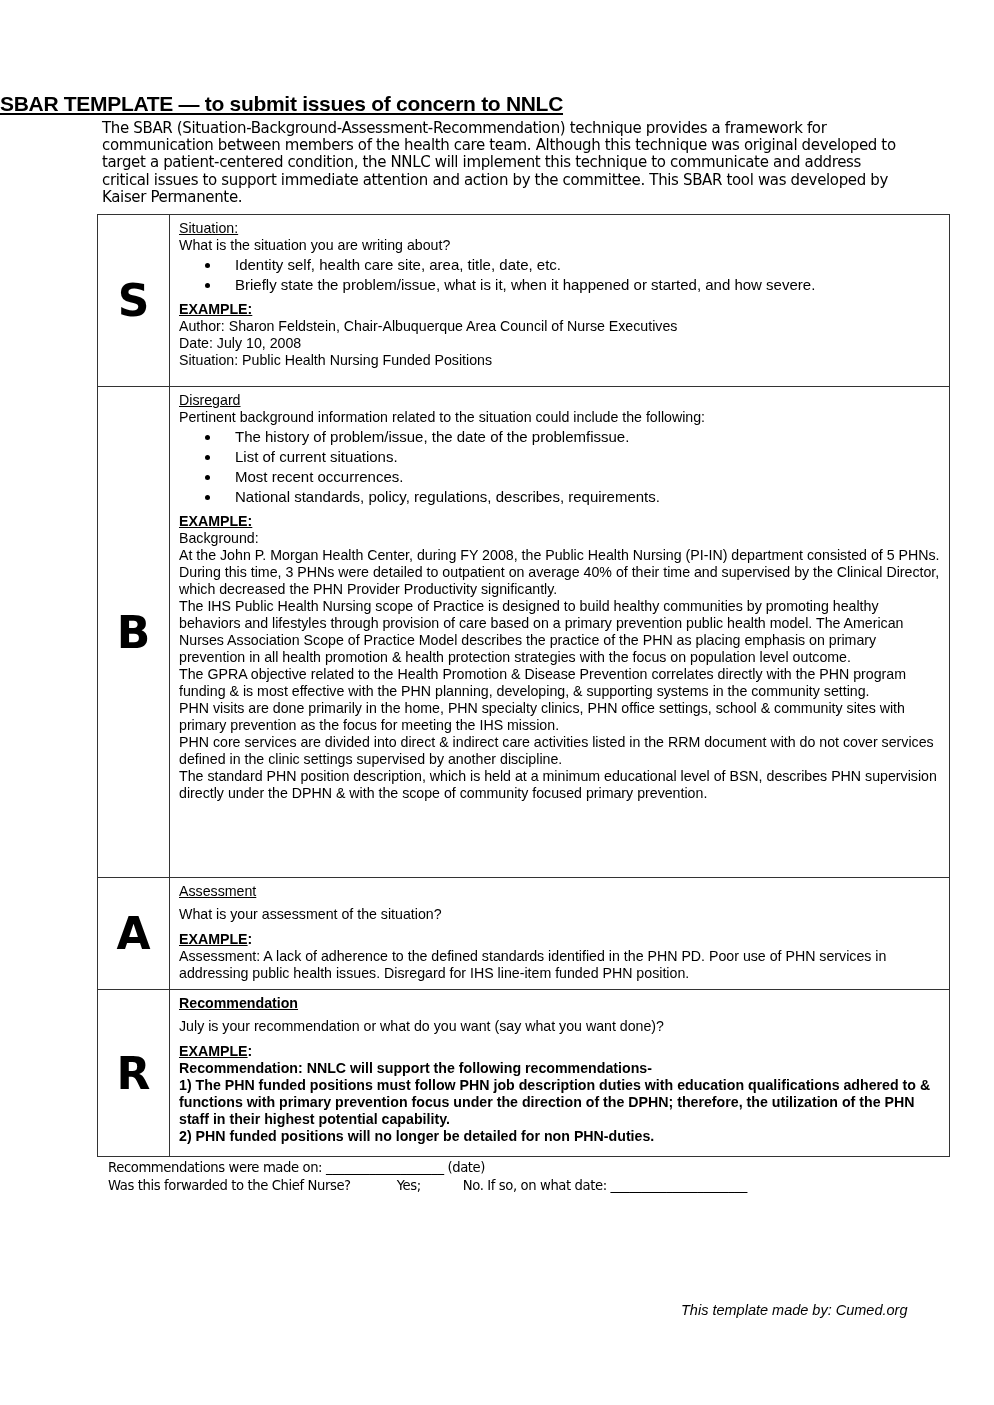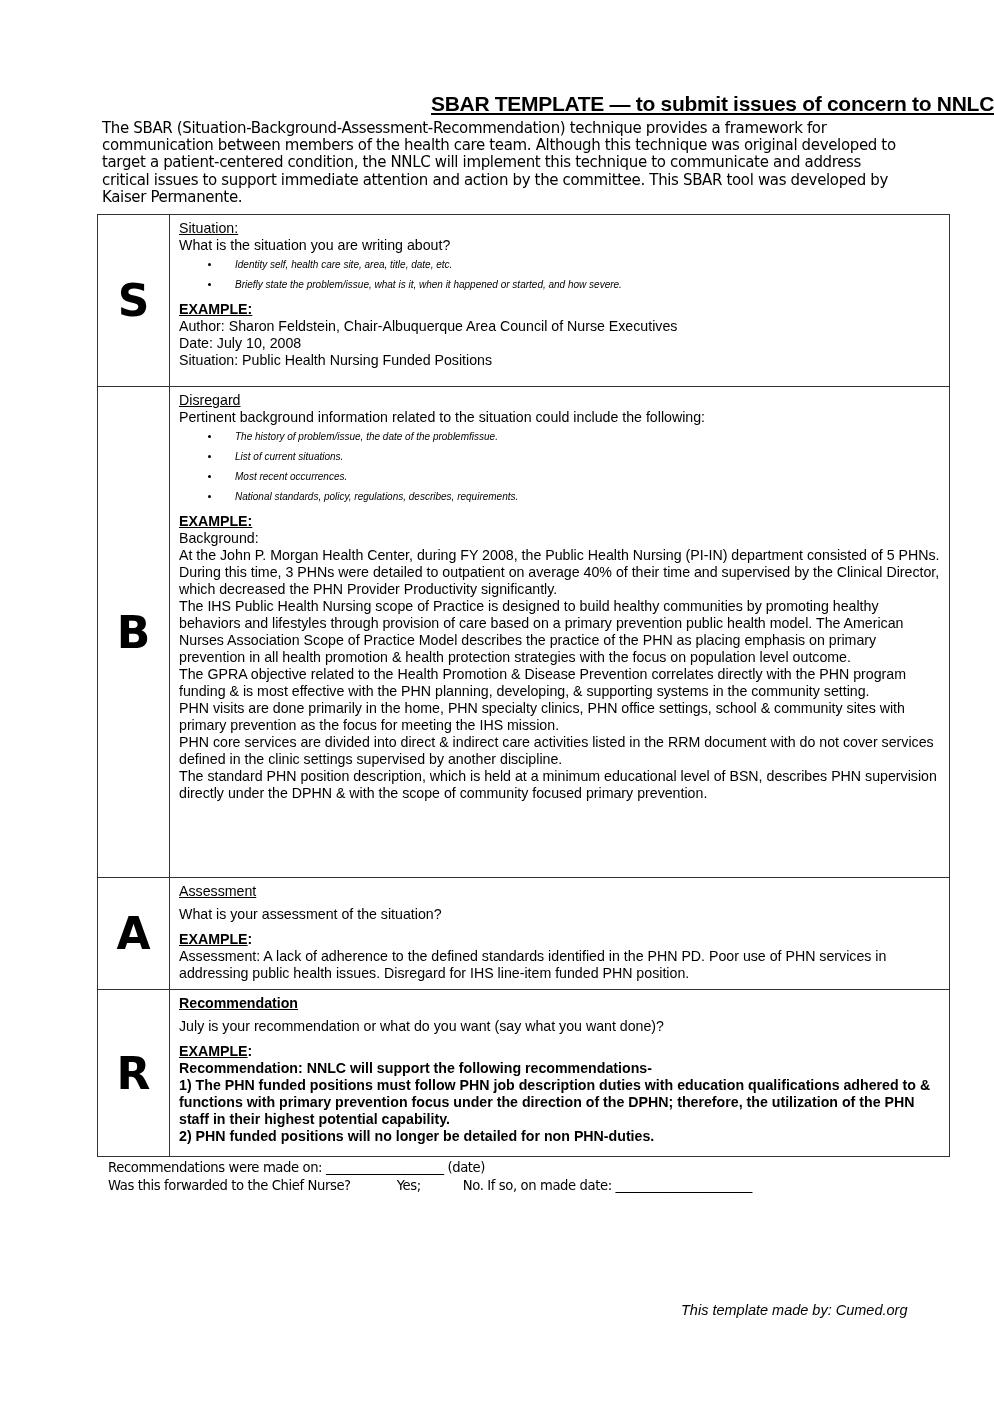--- a/index.html
+++ b/index.html
@@ -1,26 +1,26 @@
 <!DOCTYPE html>
 <html><head>
 <meta charset="utf-8">
 <style>
   html, body { margin: 0; padding: 0; background: #ffffff; }
   body { width: 994px; height: 1405px; position: relative; color: #000; font-family: "Liberation Sans", sans-serif; overflow: hidden; }
-  .title { position: absolute; top: 92px; left: 0; width: 994px; text-align: right; font-family: "Liberation Sans Narrow", "Liberation Sans", sans-serif; font-weight: bold; font-size: 21px; text-decoration: underline; letter-spacing: -0.3px; }
+  .title { position: absolute; top: 92px; left: 0; width: 994px; text-align: left; font-family: "Liberation Sans Narrow", "Liberation Sans", sans-serif; font-weight: bold; font-size: 21px; text-decoration: underline; letter-spacing: -0.3px; }
   .intro { position: absolute; top: 120px; left: 102px; width: 800px; font-family: "DejaVu Sans", sans-serif; font-size: 15px; line-height: 17.2px; letter-spacing: -0.35px; }
   table.sbar { position: absolute; top: 214px; left: 97px; width: 853px; border-collapse: collapse; }
   table.sbar td { border: 1.3px solid #333; vertical-align: top; padding: 0; }
   td.letter { width: 71px; vertical-align: middle !important; text-align: center; font-family: "DejaVu Sans", sans-serif; font-weight: bold; font-size: 44px; }
   td.content { padding: 5px 8px 0 9px !important; font-size: 14.2px; line-height: 17px; }
   .u { text-decoration: underline; }
   .b { font-weight: bold; }
   ul { margin: 2px 0 6px 0; padding-left: 42px; }
-  ul li { margin: 0 0 3px 0; padding-left: 14px; font-size: 10px; line-height: 17px; font-style: italic; }
+  ul li { margin: 0 0 3px 0; padding-left: 14px; font-size: 15px; line-height: 17px; }
   .ex { margin-top: 8px; font-weight: bold; text-decoration: underline; }
   .gap { height: 6px; }
   .footer-lines { position: absolute; top: 1159px; left: 108px; font-family: "DejaVu Sans", sans-serif; font-size: 13.2px; line-height: 18.4px; letter-spacing: -0.4px; }
   .footer-lines .sp1 { display: inline-block; width: 46px; }
   .footer-lines .sp2 { display: inline-block; width: 42px; }
   .credit { position: absolute; top: 1302px; left: 657px; font-style: italic; font-size: 14.5px; margin-left: 24px; }
 </style>
 </head>
 <body>
 
@@ -90,18 +90,18 @@
 </tbody>
   </table>
 
 <div class="footer-lines">
   <div>
     <span>Recommendations were made on:</span>
     <span>___________________</span>
     <span>(date)</span>
   </div>
   <div>
-    <span>Was this forwarded to the Chief Nurse?</span><span class="sp1"></span><span>Yes;</span><span class="sp2"></span><span>No. If so, on made date:</span>
+    <span>Was this forwarded to the Chief Nurse?</span><span class="sp1"></span><span>Yes;</span><span class="sp2"></span><span>No. If so, on what date:</span>
     <span>______________________</span>
   </div>
 </div>
 
 <div class="credit">This template made by: Cumed.org</div>
 
 </body></html>

